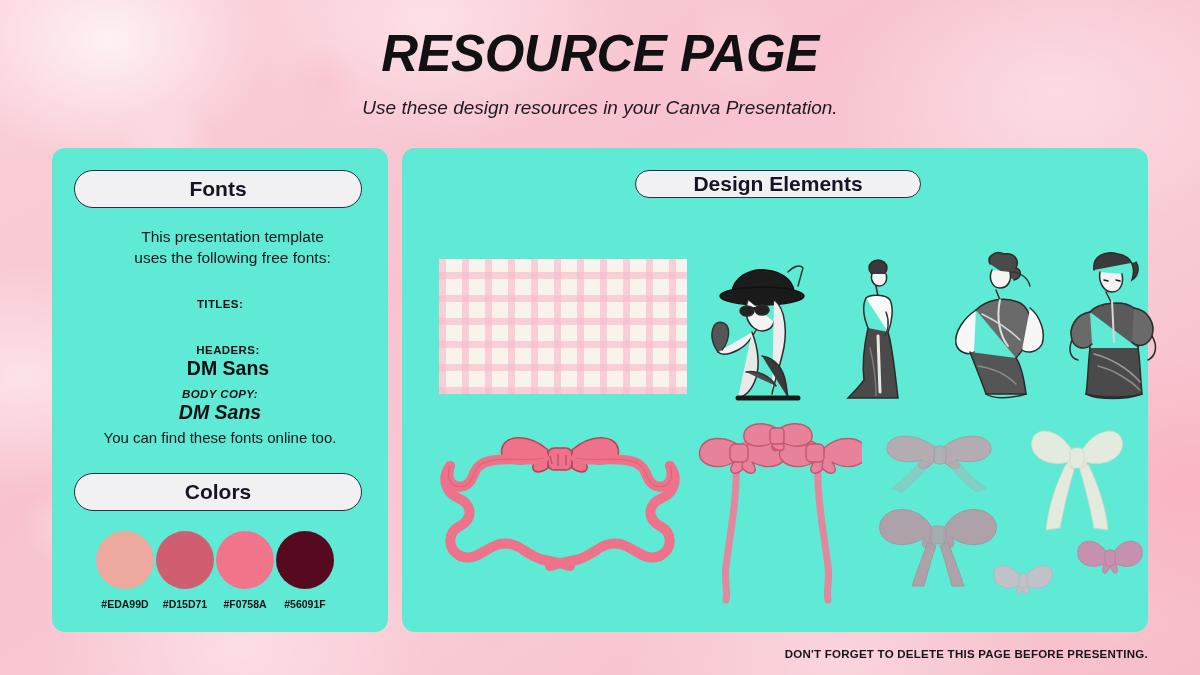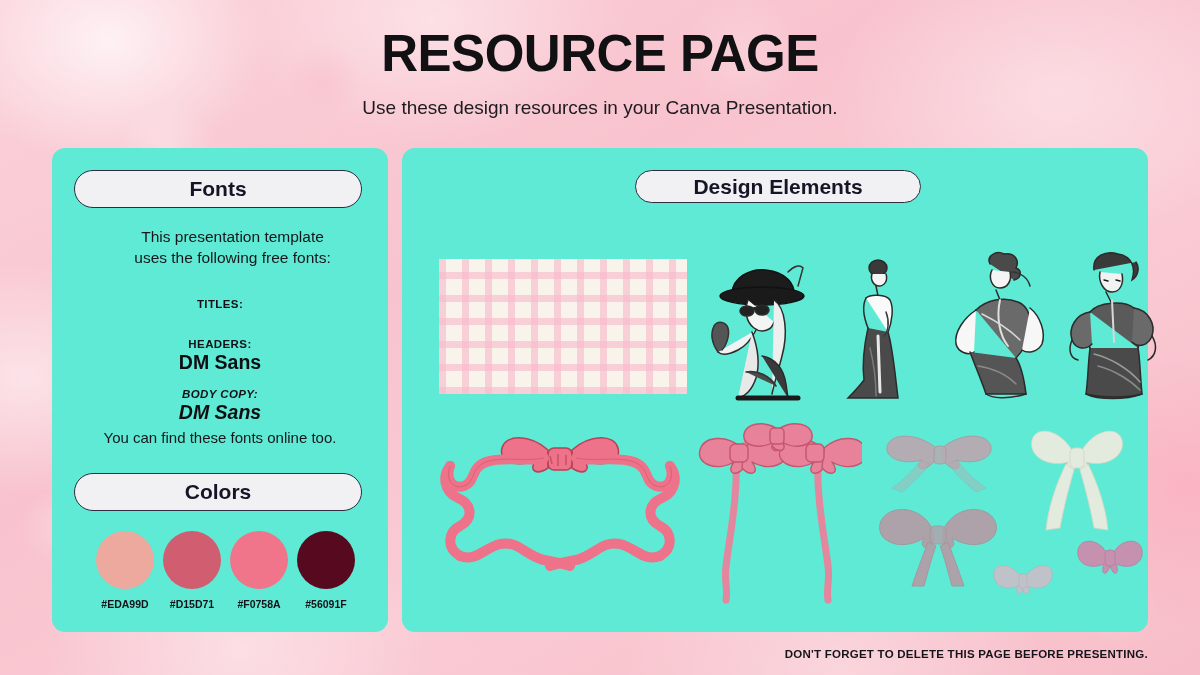--- a/index.html
+++ b/index.html
@@ -31,60 +31,60 @@
       radial-gradient(circle 70px at 14% 22%, rgba(255,255,255,.55), transparent 70%),
       radial-gradient(circle 52px at 27% 12%, rgba(246,160,180,.40), transparent 72%),
       radial-gradient(circle 90px at 62% 8%,  rgba(255,255,255,.40), transparent 70%),
       radial-gradient(circle 64px at 80% 34%, rgba(247,165,184,.35), transparent 72%),
       radial-gradient(circle 58px at 5% 78%,  rgba(255,255,255,.45), transparent 70%),
       radial-gradient(circle 76px at 41% 88%, rgba(246,158,178,.30), transparent 72%),
       radial-gradient(circle 60px at 93% 90%, rgba(255,255,255,.35), transparent 70%);
   }
 
   
-  .header { position:absolute; top:0; left:0; width:1200px; z-index:3; text-align:center; }
+  .header { position:absolute; top:0; left:0; width:1200px; z-index:3; text-align:center;font-style:italic; }
   .title {
     font-size:51px; font-weight:bold; letter-spacing:-.5px;
     color:#111012; margin-top:28px; line-height:1;
   }
   .subtitle { font-size:19px; color:#1d1b20; margin-top:18px; }
 
   
   .panel {
     position:absolute; background:#5eead4; border-radius:13px; z-index:2;
   }
   #left-panel  { left:52px;  top:148px; width:336px; height:484px; }
   #right-panel { left:402px; top:148px; width:746px; height:484px; }
 
   .pill {
     border:1.7px solid #2D2C41; border-radius:22px; background:#F1F1F3;
     text-align:center; font-weight:bold; color:#161527;
     display:flex; align-items:center; justify-content:center;
   }
   #fonts-pill   { position:absolute; left:22px; top:22px;  width:288px; height:38px; font-size:21px; }
   #colors-pill  { position:absolute; left:22px; top:325px; width:288px; height:38px; font-size:21px; }
-  #design-pill  { position:absolute; left:233px; top:22px; width:286px; height:33px; font-size:21px; }
+  #design-pill  { position:absolute; left:233px; top:22px; width:286px; height:28px; font-size:21px; }
 
   .intro {
     position:absolute; left:0; top:78px; width:336px;
     text-align:center; font-size:15.5px; line-height:1.38; color:#17161c;padding-left:25px;
   }
   .font-group { position:absolute; left:0; width:336px; text-align:center; }
   .fg-label { font-size:11.5px; font-weight:bold; letter-spacing:.4px; color:#121117; }
   .fg-name  { font-size:19.5px; font-weight:bold; color:#0e0d12; margin-top:1px; }
   #fg-titles { top:136px;margin-top:14px; }
-  #fg-headers{ top:190px; }
+  #fg-headers{ top:196px;margin-left:8px; }
   #fg-body   { top:240px;font-style:italic; }
   .outro {
     position:absolute; left:0; top:281px; width:336px;
     text-align:center; font-size:15px; color:#17161c;
   }
 
   
-  .swatches { position:absolute; left:44px; top:383px; display:flex; gap:9px; }
+  .swatches { position:absolute; left:44px; top:383px; display:flex; gap:2px; }
   .sw-item { width:58px; text-align:center; }
   .sw-dot  { width:58px; height:58px; border-radius:50%; }
   .sw-code { margin-top:9px; font-size:10.5px; font-weight:bold; color:#131218; white-space:nowrap; }
 
   
   .el { position:absolute; }
   #gingham { left:37px; top:111px; width:248px; height:135px;
     background:
       repeating-linear-gradient(90deg, rgba(249,185,203,.62) 0 7px, rgba(249,185,203,0) 7px 23px),
       repeating-linear-gradient(0deg,  rgba(249,185,203,.62) 0 7px, rgba(249,185,203,0) 7px 23px),

